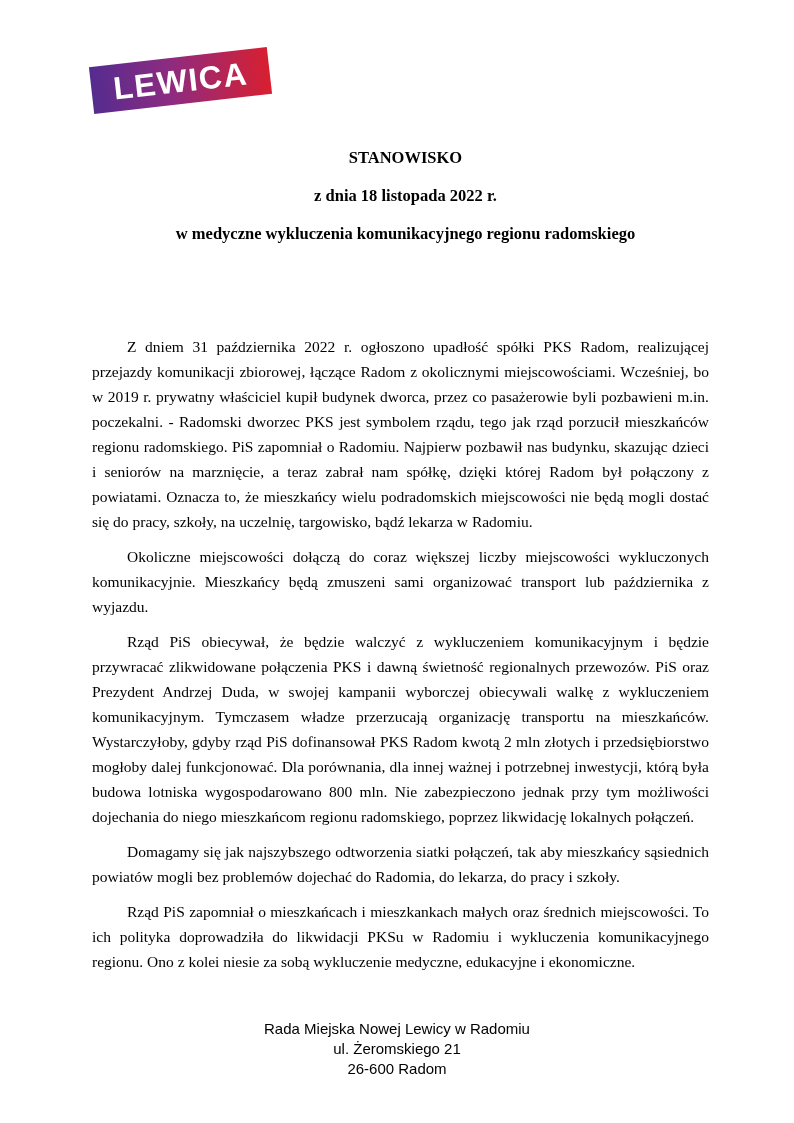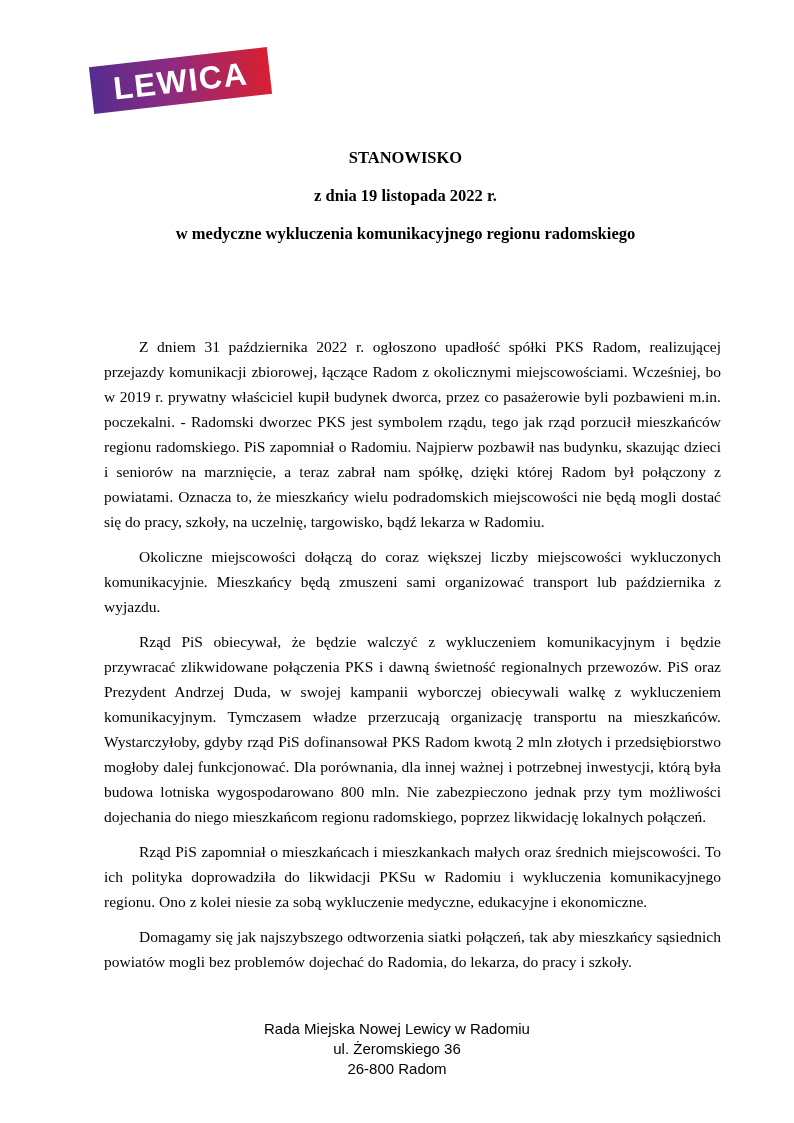--- a/index.html
+++ b/index.html
@@ -46,21 +46,21 @@
   .heading-line {
     font-weight: bold;
     font-size: 16.5px;
     line-height: 18px;
     margin: 0 0 20px 0;
     color: #000000;
   }
   
   .content {
     position: absolute;
-    left: 104px;
+    left: 92px;
     top: 334px;
     width: 617px;
   }
   .content p {
     margin: 0 0 10px 0;
     font-size: 15.5px;
     line-height: 25px;
     text-align: justify;
     text-indent: 35px;
     color: #000000;
@@ -82,31 +82,31 @@
 <body>
 
 <div class="page">
 
   <div class="logo" style="background: linear-gradient(93deg, rgb(83, 44, 143) 0%, rgb(142, 43, 128) 45%, rgb(217, 31, 47) 100%);">
     <span class="logo-text" style="color: rgb(255, 255, 255);">LEWICA</span>
   </div>
 
   <div class="headings">
     <div class="heading-line">STANOWISKO</div>
-    <div class="heading-line">z dnia 19 listopada 2022 r.</div>
+    <div class="heading-line">z dnia 18 listopada 2022 r.</div>
     <div class="heading-line">w medyczne wykluczenia komunikacyjnego regionu radomskiego</div>
   </div>
 
   <div class="content">
     <p>Z dniem 31 października 2022 r. ogłoszono upadłość spółki PKS Radom, realizującej przejazdy komunikacji zbiorowej, łączące Radom z okolicznymi miejscowościami. Wcześniej, bo w 2019 r. prywatny właściciel kupił budynek dworca, przez co pasażerowie byli pozbawieni m.in. poczekalni. - Radomski dworzec PKS jest symbolem rządu, tego jak rząd porzucił mieszkańców regionu radomskiego. PiS zapomniał o Radomiu. Najpierw pozbawił nas budynku, skazując dzieci i seniorów na marznięcie, a teraz zabrał nam spółkę, dzięki której Radom był połączony z powiatami. Oznacza to, że mieszkańcy wielu podradomskich miejscowości nie będą mogli dostać się do pracy, szkoły, na uczelnię, targowisko, bądź lekarza w Radomiu.</p>
     <p>Okoliczne miejscowości dołączą do coraz większej liczby miejscowości wykluczonych komunikacyjnie. Mieszkańcy będą zmuszeni sami organizować transport lub października z wyjazdu.</p>
     <p>Rząd PiS obiecywał, że będzie walczyć z wykluczeniem komunikacyjnym i będzie przywracać zlikwidowane połączenia PKS i dawną świetność regionalnych przewozów. PiS oraz Prezydent Andrzej Duda, w swojej kampanii wyborczej obiecywali walkę z wykluczeniem komunikacyjnym. Tymczasem władze przerzucają organizację transportu na mieszkańców. Wystarczyłoby, gdyby rząd PiS dofinansował PKS Radom kwotą 2 mln złotych i przedsiębiorstwo mogłoby dalej funkcjonować. Dla porównania, dla innej ważnej i potrzebnej inwestycji, którą była budowa lotniska wygospodarowano 800 mln. Nie zabezpieczono jednak przy tym możliwości dojechania do niego mieszkańcom regionu radomskiego, poprzez likwidację lokalnych połączeń.</p>
+    <p>Domagamy się jak najszybszego odtworzenia siatki połączeń, tak aby mieszkańcy sąsiednich powiatów mogli bez problemów dojechać do Radomia, do lekarza, do pracy i szkoły.</p>
     <p>Rząd PiS zapomniał o mieszkańcach i mieszkankach małych oraz średnich miejscowości. To ich polityka doprowadziła do likwidacji PKSu w Radomiu i wykluczenia komunikacyjnego regionu. Ono z kolei niesie za sobą wykluczenie medyczne, edukacyjne i ekonomiczne.</p>
-    <p>Domagamy się jak najszybszego odtworzenia siatki połączeń, tak aby mieszkańcy sąsiednich powiatów mogli bez problemów dojechać do Radomia, do lekarza, do pracy i szkoły.</p>
   </div>
 
   <div class="footer">
     <div>Rada Miejska Nowej Lewicy w Radomiu</div>
-    <div>ul. Żeromskiego 36</div>
-    <div>26-800 Radom</div>
+    <div>ul. Żeromskiego 21</div>
+    <div>26-600 Radom</div>
   </div>
 
 </div>
 
 </body></html>

